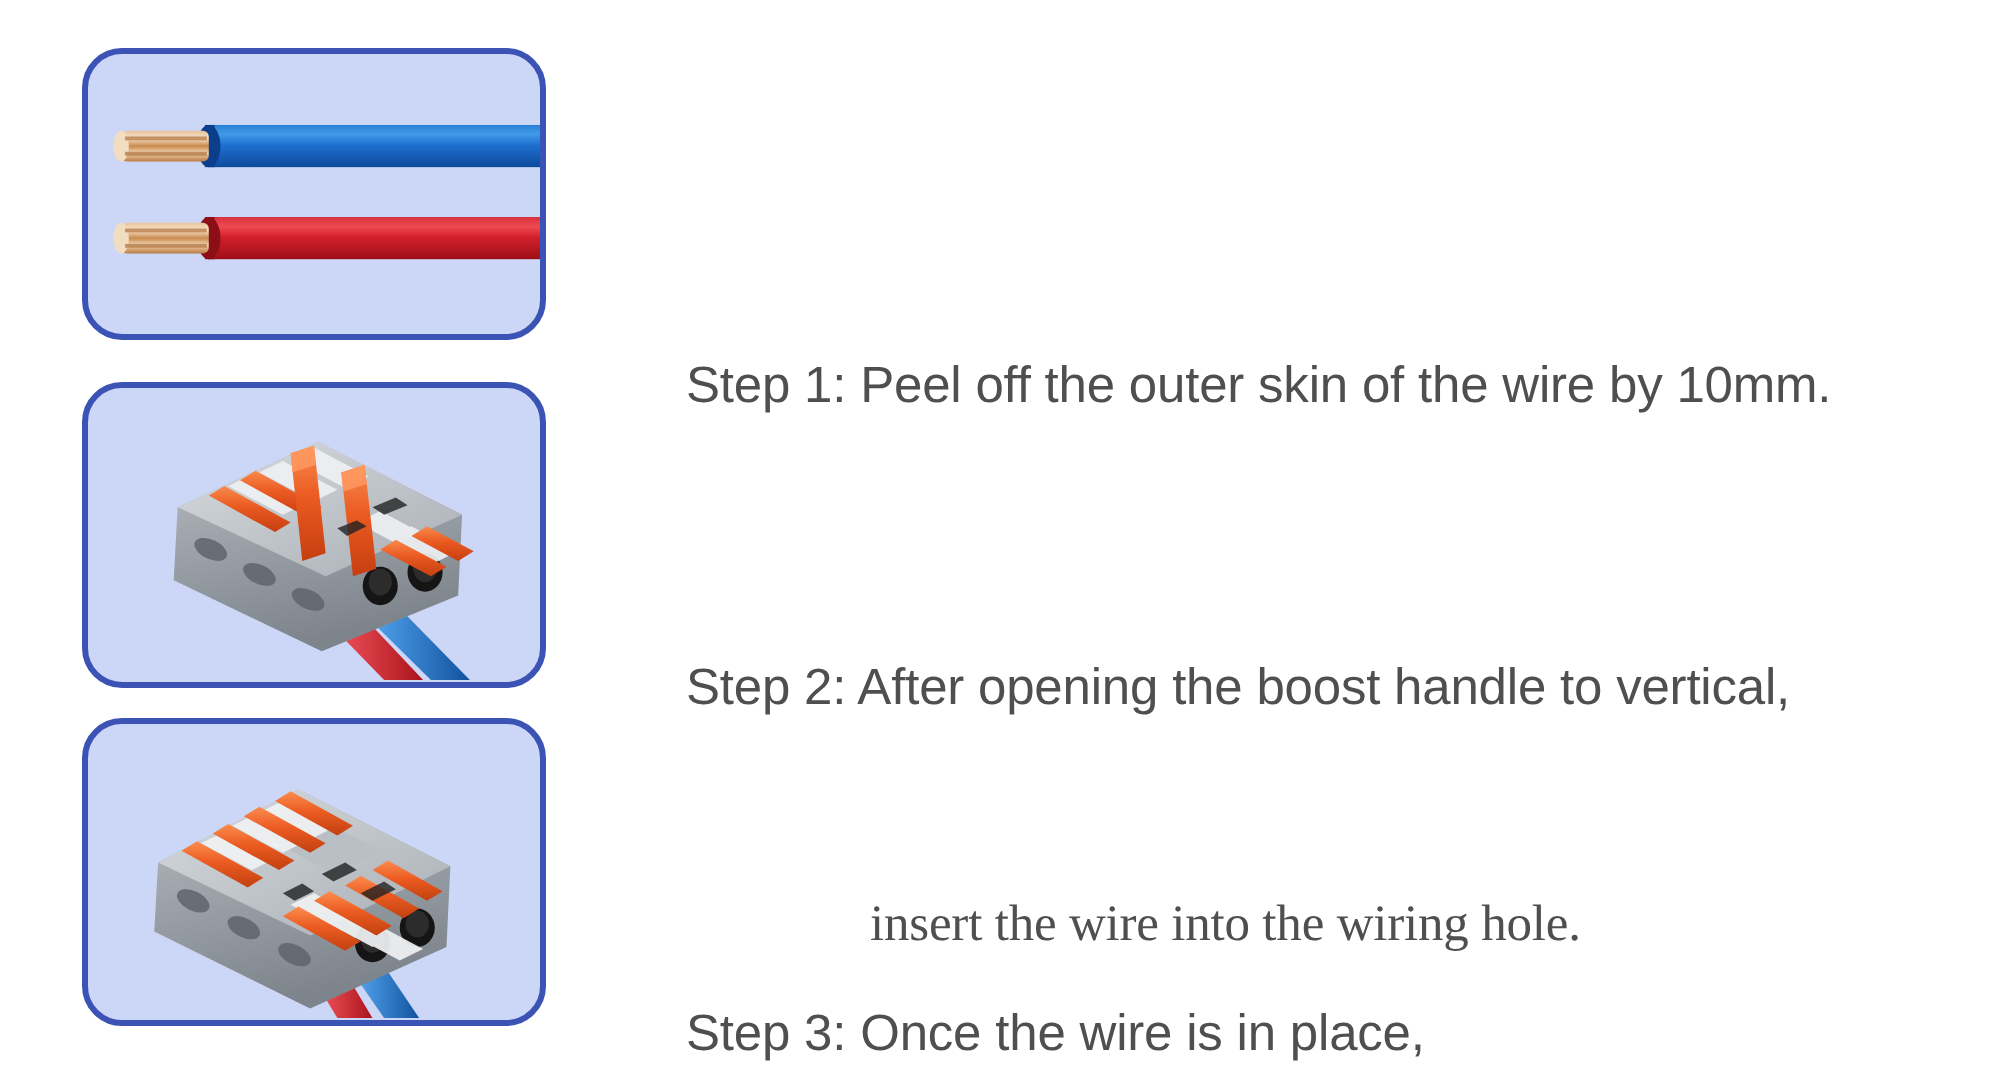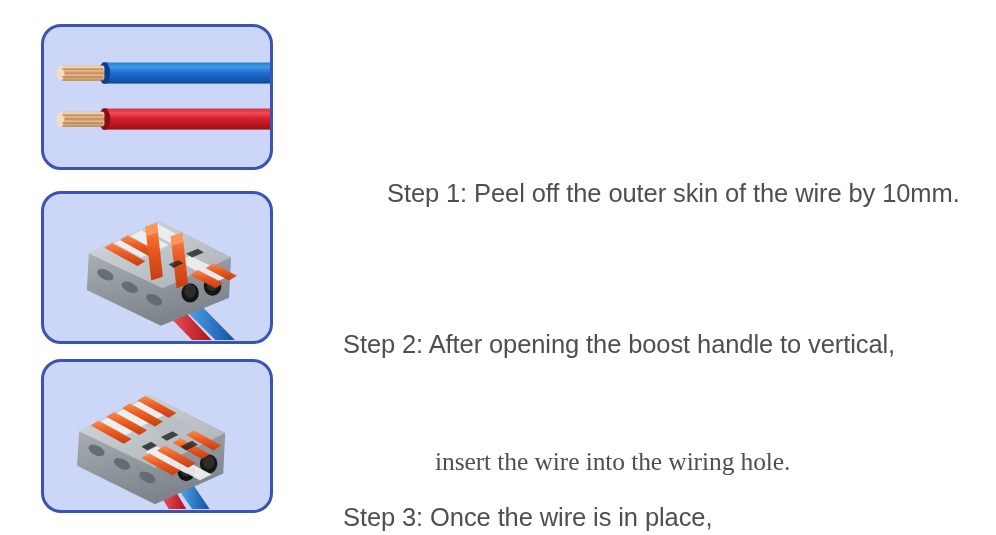--- a/index.html
+++ b/index.html
@@ -41,21 +41,21 @@
   
   .step-text {
     position: absolute;
     left: 343px;
     color: #4f4f4f;
     font-size: 25.5px;
     line-height: 39px;
     letter-spacing: -0.1px;
     white-space: pre;
   }
-  #step-1-text { top: 96px; margin-left: 44px; }
+  #step-1-text { top: 96px; }
   #step-2-text { top: 247px; }
   #step-3-text { top: 420px; }
 
   .step-line { display: block; }
   .step-line.indent { padding-left: 92px; font-family: Liberation Serif, serif; }
 </style>
 </head>
 <body>
 
 <div class="panel" id="panel-1">

